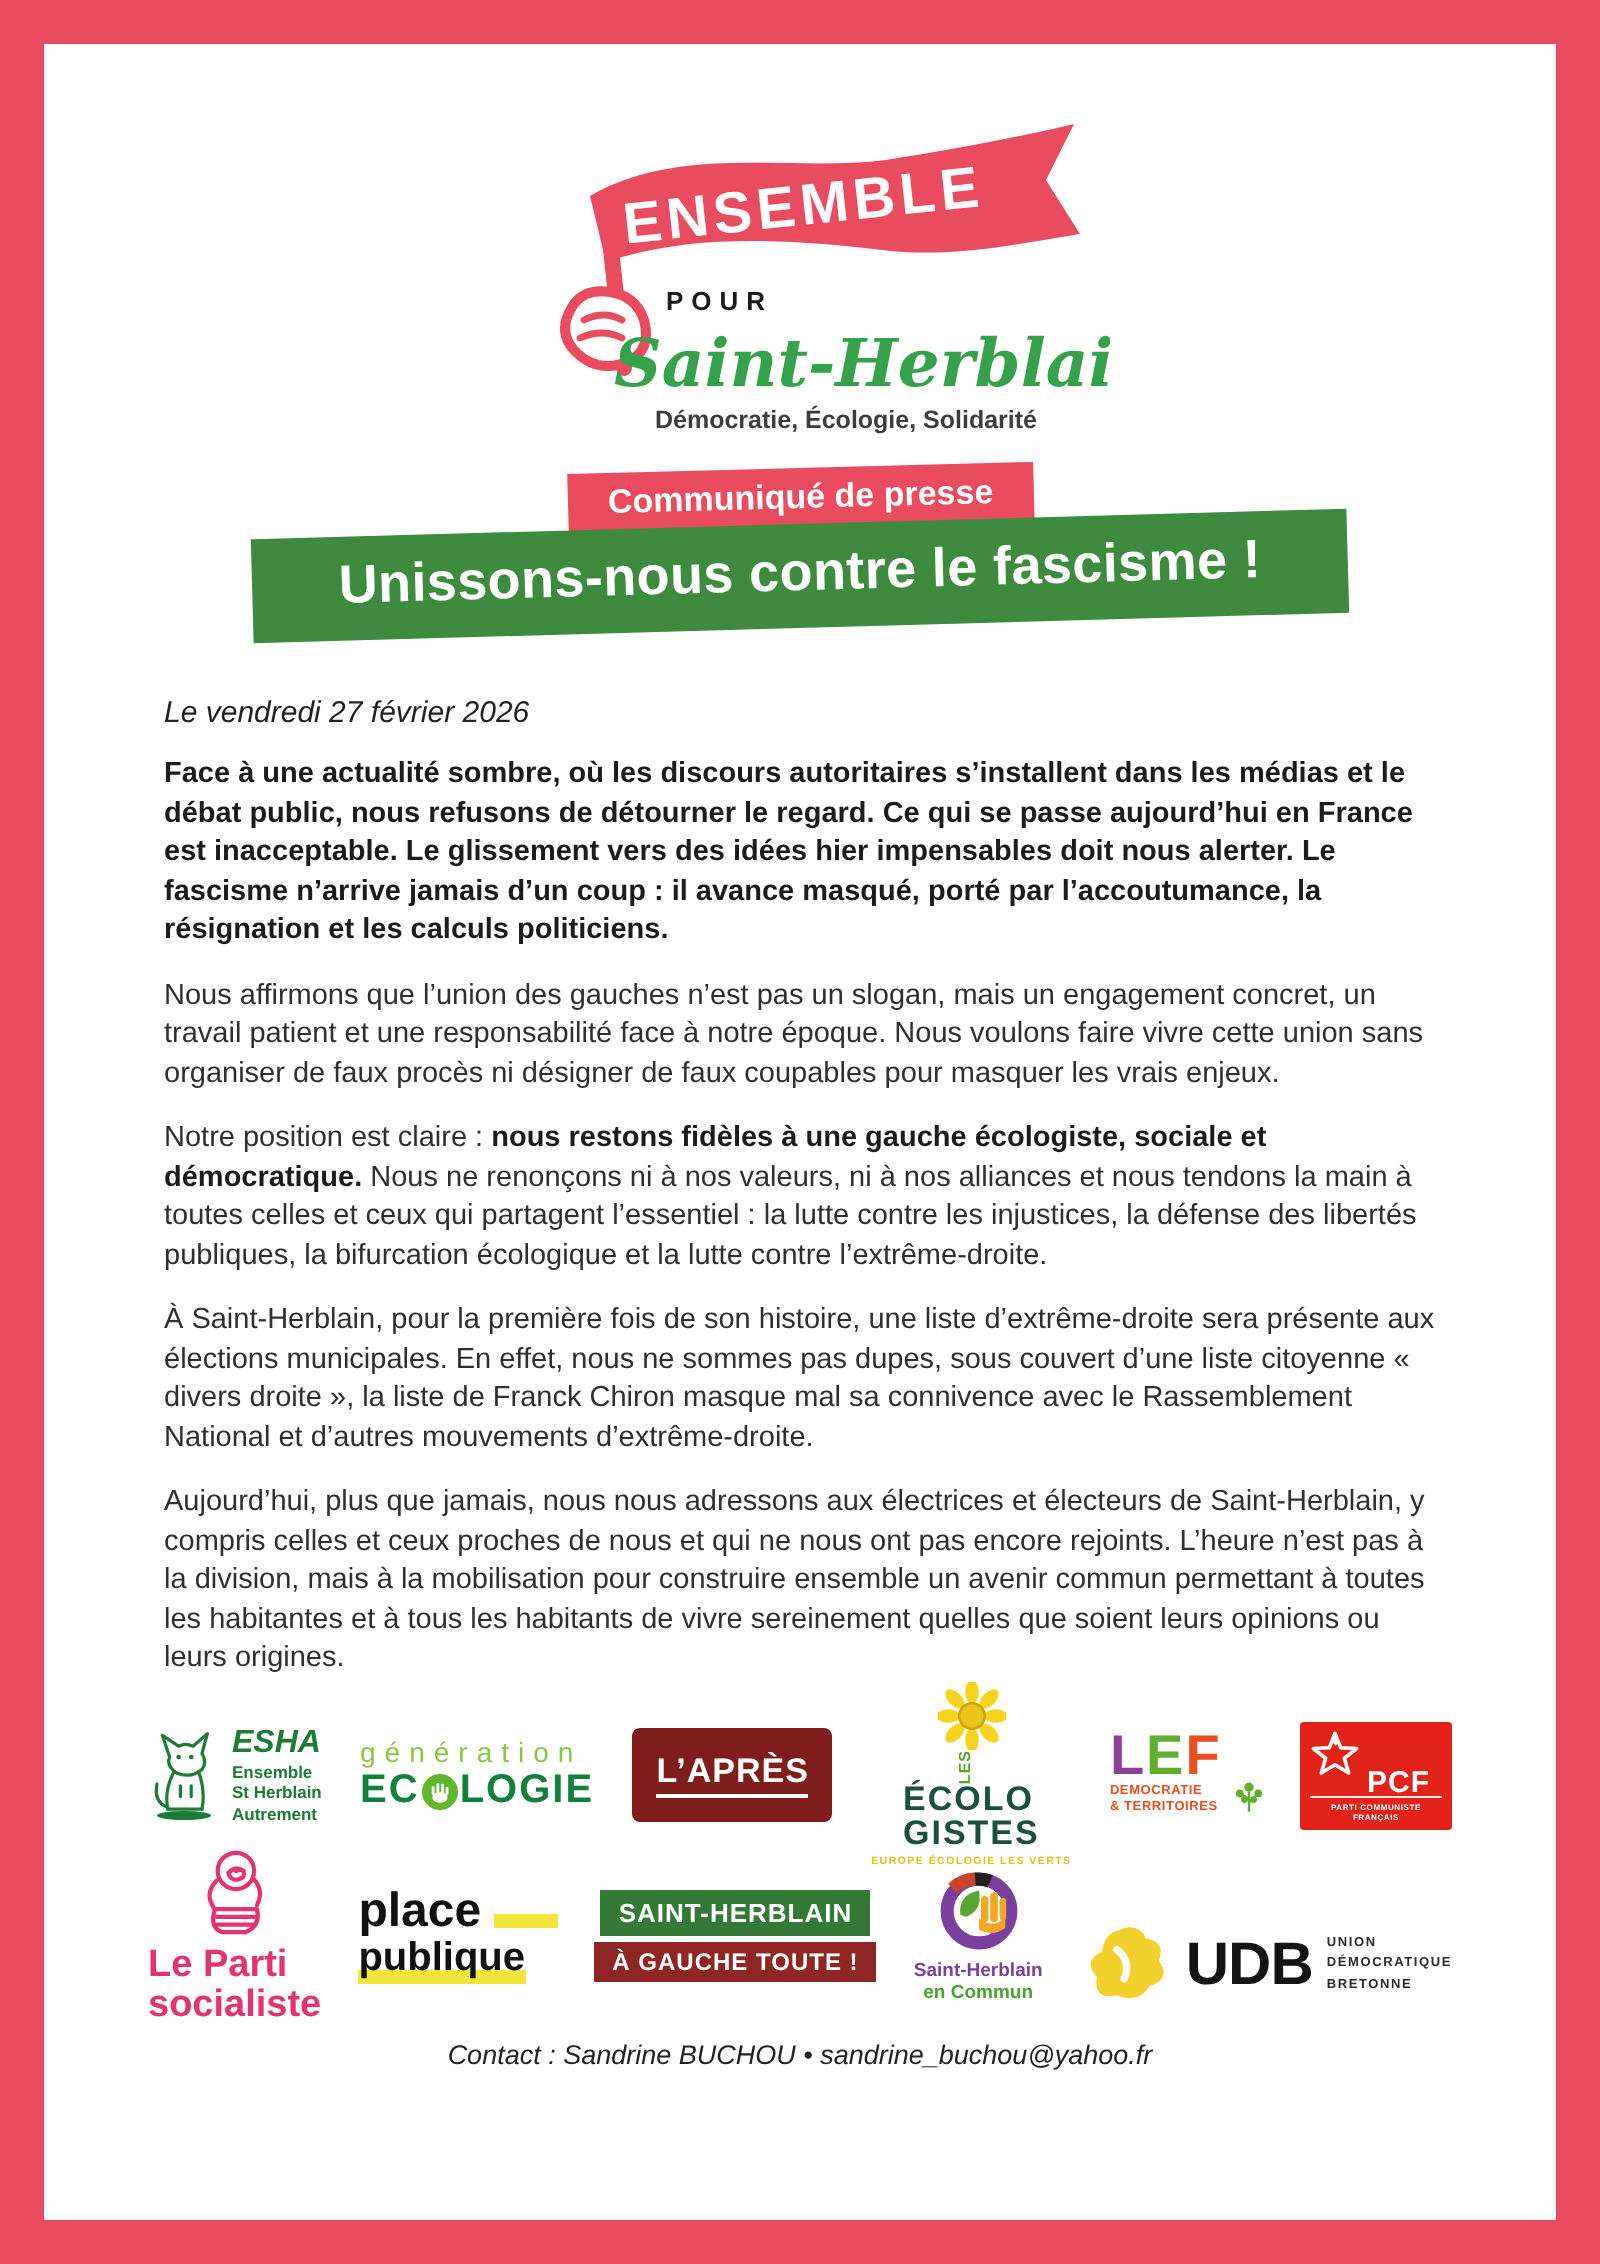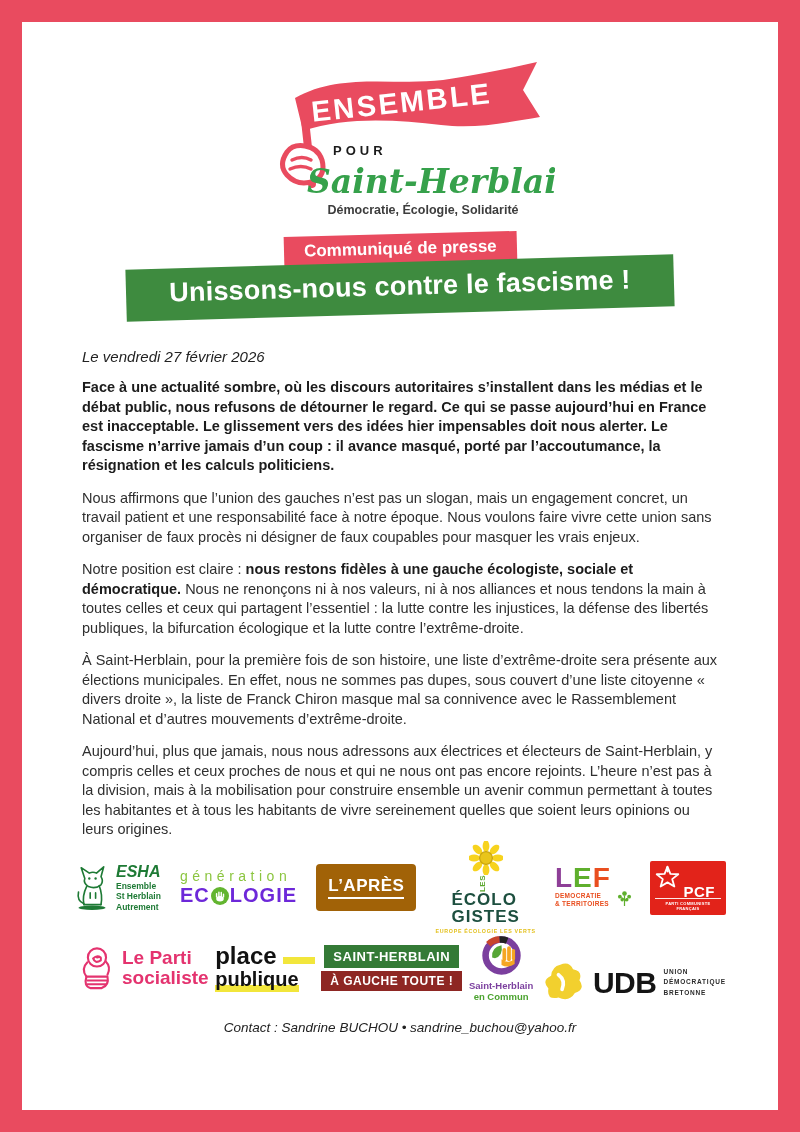--- a/index.html
+++ b/index.html
@@ -48,44 +48,44 @@
   .prow1{height:68px;}
   .prow2{height:72px;margin-top:10px;}
   .plogo{display:flex;align-items:center;}
   
   .esha{gap:6px;justify-content:center;}
   .esha-abbr{font-size:16px;font-weight:bold;font-style:italic;color:#1e7a35;}
   .esha-line{font-size:8.5px;font-weight:600;color:#1e7a35;line-height:1.2;}
   
   .ge{flex-direction:column;align-items:flex-start;}
   .ge-top{font-size:14px;letter-spacing:4.5px;color:#8bc53f;font-weight:500;}
-  .ge-bottom{display:flex;align-items:center;font-size:20px;font-weight:700;color:#6d28d9;letter-spacing:1px;}
+  .ge-bottom{display:flex;align-items:center;font-size:20px;font-weight:700;color:#15803d;letter-spacing:1px;}
   .ge-o{display:inline-flex;margin:0 1px;}
   
-  .lapres{background:#a16207;border-radius:4px;padding:12px 12px;}
+  .lapres{background:#7f1d1d;border-radius:4px;padding:12px 12px;}
   .lapres-text{color:#fff;font-size:17px;font-weight:900;letter-spacing:.5px;border-bottom:2.5px solid #fff;padding-bottom:1px;}
   
   .eco{flex-direction:column;}
   .eco-main{display:flex;align-items:center;flex-direction:column;}
   .eco-les{writing-mode:vertical-rl;transform:rotate(180deg);font-size:8px;font-weight:800;color:#5aa62c;margin:0 1px 0 -6px;letter-spacing:.5px;}
   .eco-words{font-size:17px;font-weight:800;color:#1d4f3f;line-height:.95;letter-spacing:1px;}
   .eco-sub{font-size:5.3px;font-weight:800;color:#e3c01c;letter-spacing:.7px;margin-top:3px;}
   
   .lef{position:relative;flex-direction:column;align-items:flex-start;padding-right:20px;}
   .lef-letters{font-size:28px;font-weight:900;line-height:.85;letter-spacing:1px;}
   .lef-l{color:#8e3f97;} .lef-e{color:#5faf2d;} .lef-f{color:#e94e1f;}
   .lef-sub{font-size:6.5px;font-weight:800;color:#e94e1f;line-height:1.3;margin-top:2px;letter-spacing:.3px;}
   .lef-tree{position:absolute;right:-2px;bottom:0;}
   
   .pcf{position:relative;background:#e2231a;width:76px;height:54px;border-radius:2px;}
   .pcf-star{position:absolute;left:4px;top:3px;}
   .pcf-label{position:absolute;right:11px;top:22px;color:#fff;font-size:15px;font-weight:700;letter-spacing:.5px;}
   .pcf-sub{position:absolute;left:5px;right:5px;bottom:4px;border-top:1px solid rgba(255,255,255,.9);padding-top:2px;color:#fff;font-size:4px;font-weight:700;text-align:center;letter-spacing:.3px;}
   
-  .ps{gap:4px;}
+  .ps{gap:4px;flex-direction:column;}
   .ps-text{font-size:19px;font-weight:800;color:#e4336f;line-height:1.02;}
   
   .pp{flex-direction:column;align-items:flex-start;}
   .pp-l1{display:flex;align-items:center;gap:6px;font-size:24px;font-weight:900;color:#111;line-height:1.05;}
   .pp-bar{width:32px;height:7px;background:#f2e63b;margin-top:8px;}
   .pp-l2{font-size:20px;font-weight:900;color:#111;line-height:1.05;background:linear-gradient(#f2e63b,#f2e63b) 0 100%/100% 7px no-repeat;padding-bottom:2px;}
   
   .gt{flex-direction:column;}
   .gt-1{background:#347a36;color:#fff;font-size:13px;font-weight:800;padding:4px 9px;letter-spacing:.5px;}
   .gt-2{background:#8e2723;color:#fff;font-size:12px;font-weight:800;padding:3px 9px;margin-top:3px;letter-spacing:.5px;}

